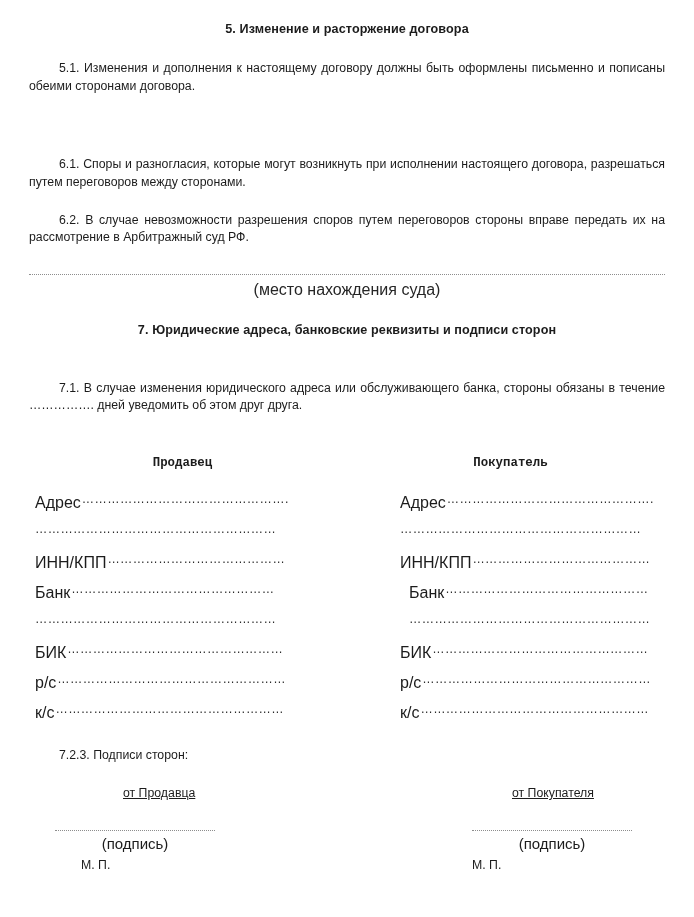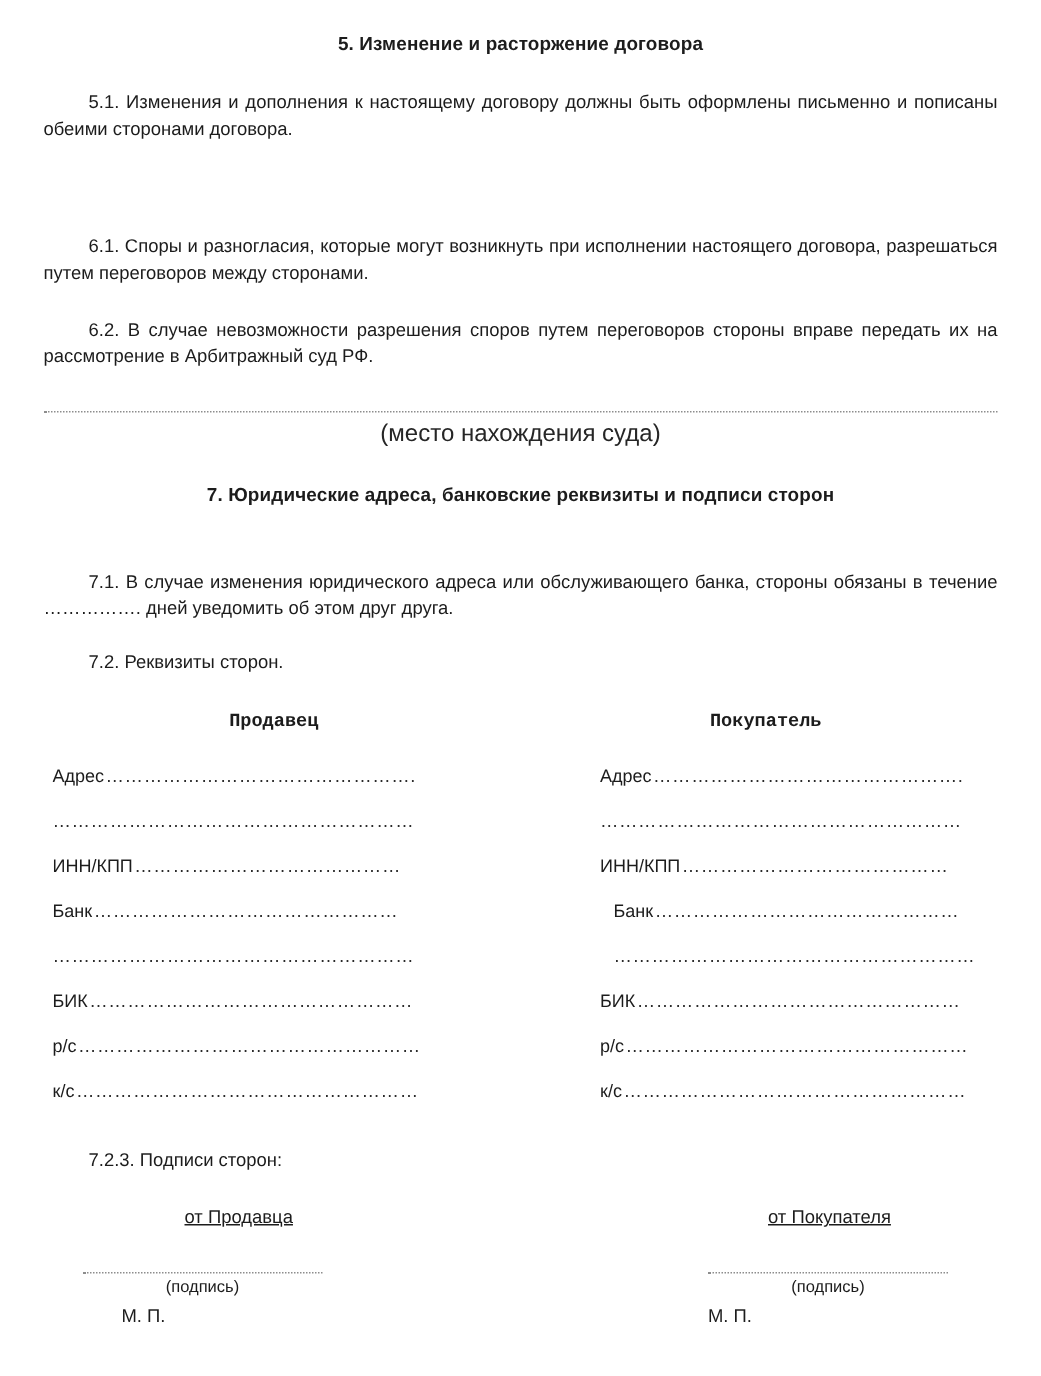--- a/index.html
+++ b/index.html
@@ -86,21 +86,21 @@
 
   .req-row {
     height: 30px;
     display: flex;
     align-items: flex-start;
     white-space: nowrap;
     overflow: hidden;
   }
   .req-label {
     flex: 0 0 auto;
-    font-size: 12px;
+    font-size: 16px;
   }
   .req-dots {
     flex: 1 1 auto;
     overflow: hidden;
     font-size: 12.3px;
     color: #2a2a2a;
     letter-spacing: 0.4px;
     padding-left: 1px;
   }
   .req-row.indent { padding-left: 9px; }
@@ -123,21 +123,21 @@
     text-decoration: underline;
   }
   .sig-col.right .sig-party { padding-left: 40px; }
   .sig-line {
     width: 160px;
     border-bottom: 1px dotted #8d8d8d;
     height: 1px;
     margin-top: 26px;
   }
   .sig-caption {
-    font-size: 11px;
+    font-size: 15px;
     text-align: center;
     width: 160px;
     margin-top: 2px;
   }
   .mp {
     font-size: 12.3px;
     padding-left: 26px;
     margin-top: 2px;
   }
   .sig-col.right .mp { padding-left: 0px; }
@@ -180,21 +180,20 @@
     <div class="sp-20"></div>
 
     <h2 class="section-heading">7. Юридические адреса, банковские реквизиты и подписи сторон</h2>
 
     <div class="sp-40"></div>
 
     <p class="clause">7.1. В случае изменения юридического адреса или обслуживающего банка, стороны обязаны в течение ……………. дней уведомить об этом друг друга.</p>
 
     <div class="sp-18"></div>
 
-    <p class="clause">7.2. Реквизиты сторон.</p>
 
     <div class="sp-22"></div>
 
     <div class="requisites">
       <div class="col-title">Продавец</div>
       <div class="col-title right">Покупатель</div>
     </div>
 
     <div class="sp-18"></div>
 

